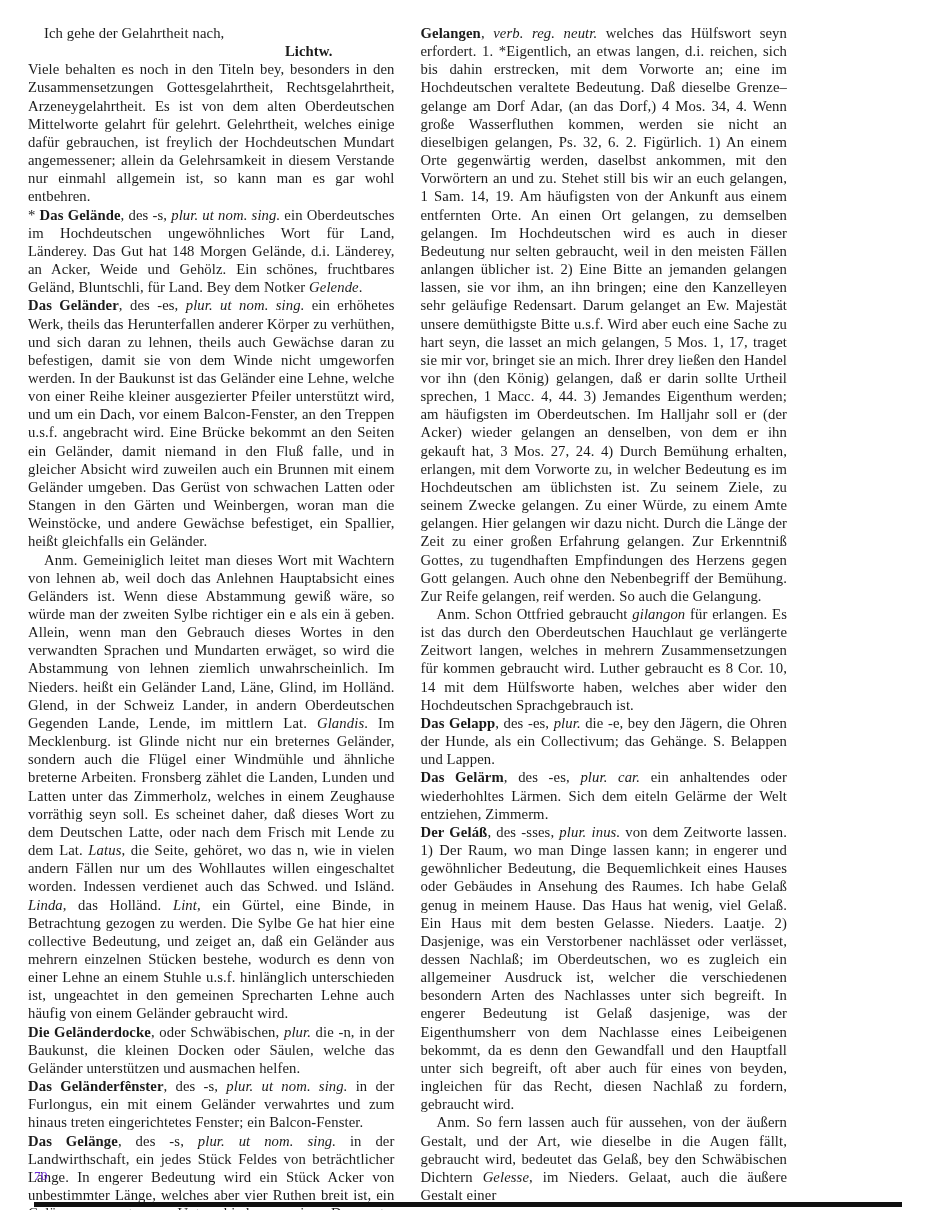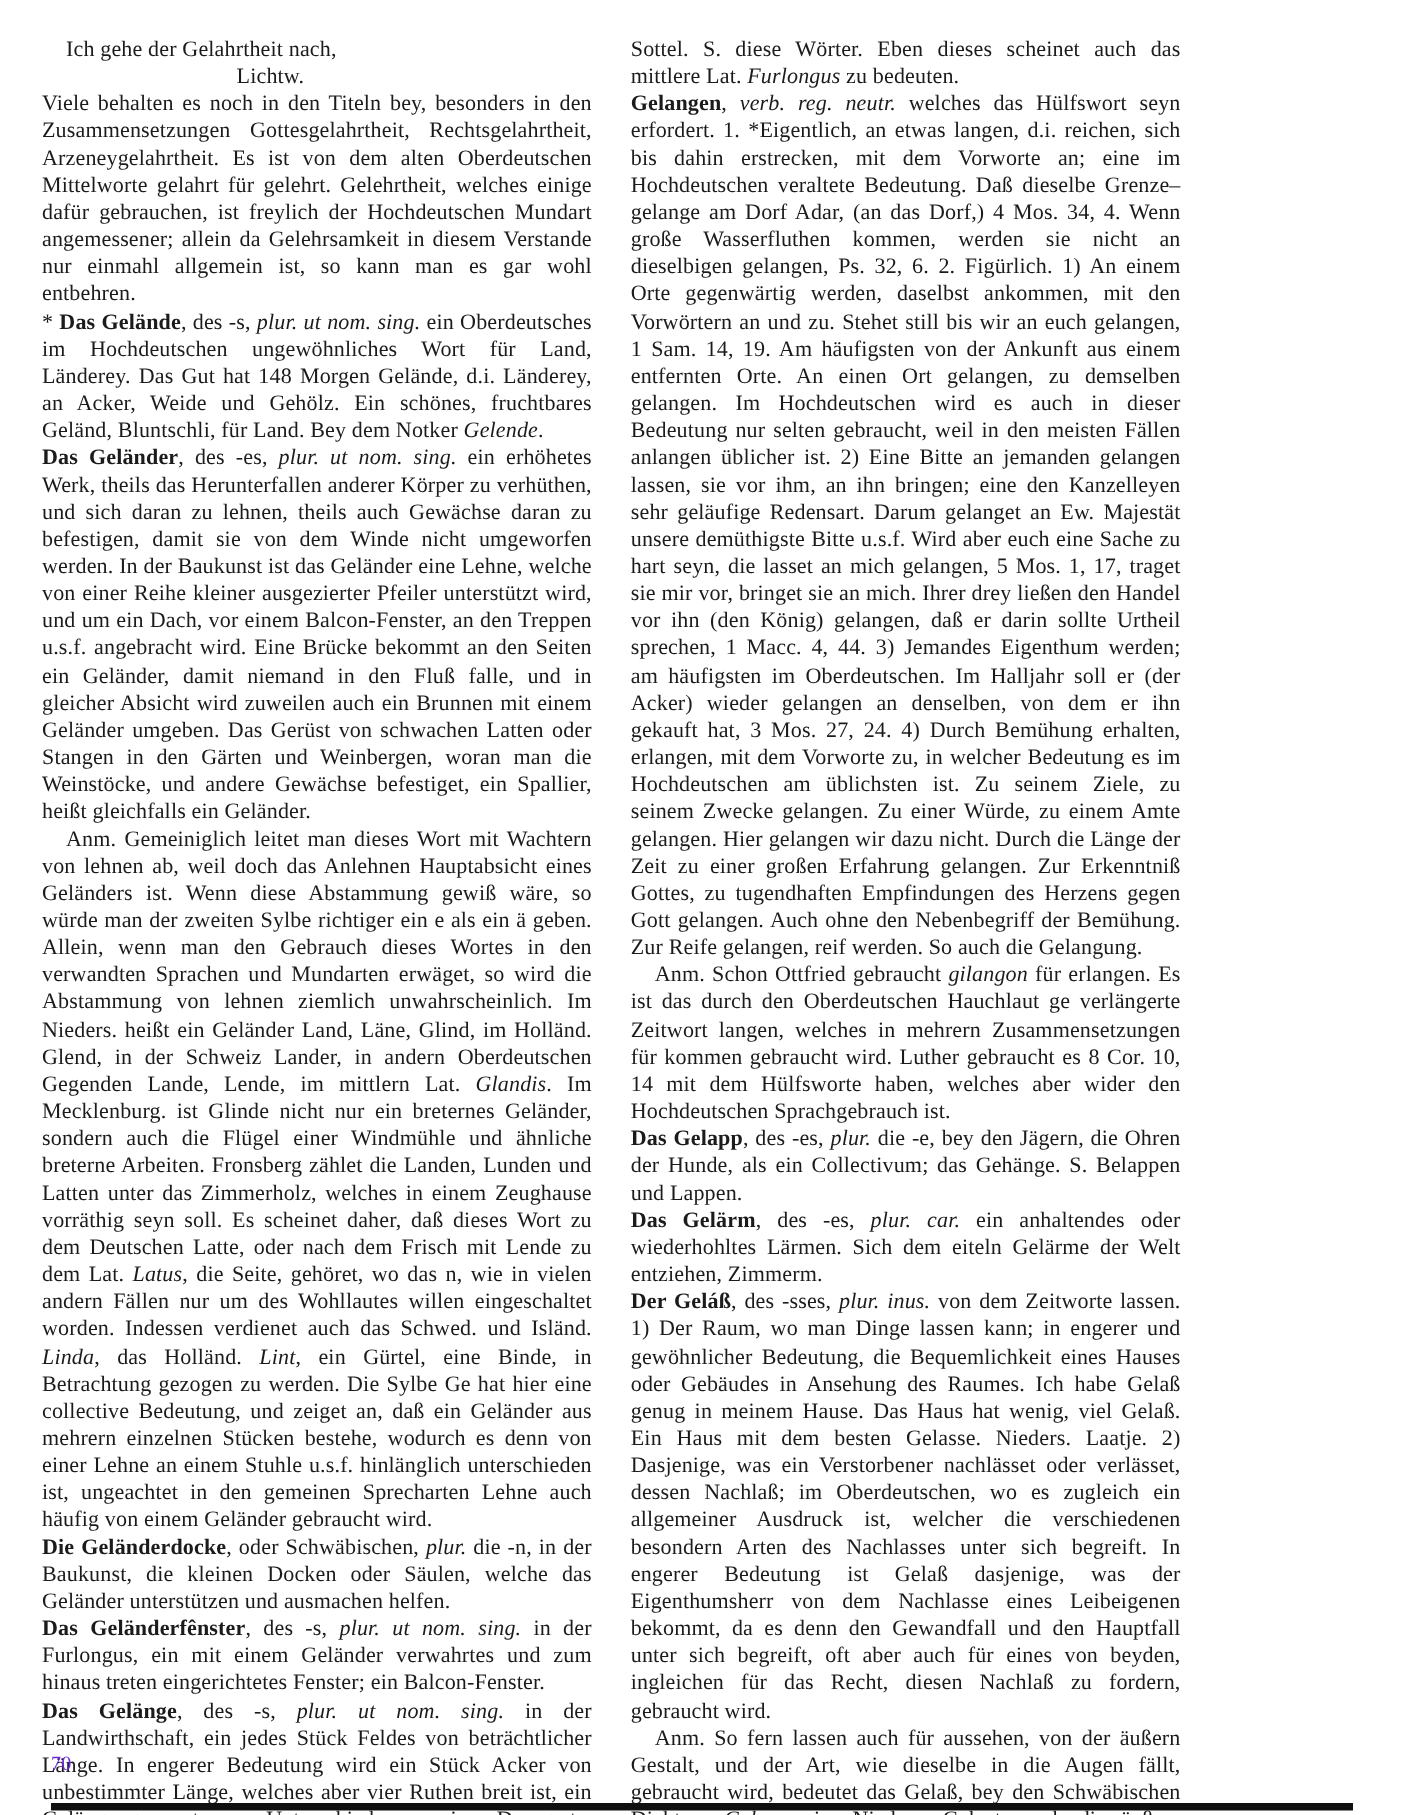--- a/index.html
+++ b/index.html
@@ -30,21 +30,21 @@
     font-size: 14.7px;
     line-height: 18.15px;
     text-align: justify;
     letter-spacing: 0.1px;
   }
   p.para {
     margin: 0;
     padding: 0;
   }
   p.para.quote   { text-align: left; text-indent: 16px; }
-  p.para.attrib  { text-align: center; padding-right: 62px; }
+  p.para.attrib  { text-align: right; padding-right: 62px; font-weight: bold; }
   p.para.indent  { text-indent: 16px; }
   .b { font-weight: bold; }
   .i { font-style: italic; }
   .page-number {
     position: absolute;
     left: 34px;
     top: 1168px;
     font-size: 13.5px;
     color: #6d28d9;
   }
@@ -67,21 +67,20 @@
         <p class="para attrib"><span>Lichtw.</span></p>
         <p class="para"><span>Viele behalten es noch in den Titeln bey, besonders in den Zusammensetzungen Gottesgelahrtheit, Rechtsgelahrtheit, Arzeneygelahrtheit. Es ist von dem alten Oberdeutschen Mittelworte gelahrt für gelehrt. Gelehrtheit, welches einige dafür gebrauchen, ist freylich der Hochdeutschen Mundart angemessener; allein da Gelehrsamkeit in diesem Verstande nur einmahl allgemein ist, so kann man es gar wohl entbehren.</span></p>
         <p class="para"><span>* </span><span class="b">Das Gelände</span><span>, des -s, </span><span class="i">plur. ut nom. sing.</span><span> ein Oberdeutsches im Hochdeutschen ungewöhnliches Wort für Land, Länderey. Das Gut hat 148 Morgen Gelände, d.i. Länderey, an Acker, Weide und Gehölz. Ein schönes, fruchtbares Geländ, Bluntschli, für Land. Bey dem Notker </span><span class="i">Gelende</span><span>.</span></p>
         <p class="para"><span class="b">Das Geländer</span><span>, des -es, </span><span class="i">plur. ut nom. sing.</span><span> ein erhöhetes Werk, theils das Herunterfallen anderer Körper zu verhüthen, und sich daran zu lehnen, theils auch Gewächse daran zu befestigen, damit sie von dem Winde nicht umgeworfen werden. In der Baukunst ist das Geländer eine Lehne, welche von einer Reihe kleiner ausgezierter Pfeiler unterstützt wird, und um ein Dach, vor einem Balcon-Fenster, an den Treppen u.s.f. angebracht wird. Eine Brücke bekommt an den Seiten ein Geländer, damit niemand in den Fluß falle, und in gleicher Absicht wird zuweilen auch ein Brunnen mit einem Geländer umgeben. Das Gerüst von schwachen Latten oder Stangen in den Gärten und Weinbergen, woran man die Weinstöcke, und andere Gewächse befestiget, ein Spallier, heißt gleichfalls ein Geländer.</span></p>
         <p class="para indent"><span>Anm. Gemeiniglich leitet man dieses Wort mit Wachtern von lehnen ab, weil doch das Anlehnen Hauptabsicht eines Geländers ist. Wenn diese Abstammung gewiß wäre, so würde man der zweiten Sylbe richtiger ein e als ein ä geben. Allein, wenn man den Gebrauch dieses Wortes in den verwandten Sprachen und Mundarten erwäget, so wird die Abstammung von lehnen ziemlich unwahrscheinlich. Im Nieders. heißt ein Geländer Land, Läne, Glind, im Holländ. Glend, in der Schweiz Lander, in andern Oberdeutschen Gegenden Lande, Lende, im mittlern Lat. </span><span class="i">Glandis</span><span>. Im Mecklenburg. ist Glinde nicht nur ein breternes Geländer, sondern auch die Flügel einer Windmühle und ähnliche breterne Arbeiten. Fronsberg zählet die Landen, Lunden und Latten unter das Zimmerholz, welches in einem Zeughause vorräthig seyn soll. Es scheinet daher, daß dieses Wort zu dem Deutschen Latte, oder nach dem Frisch mit Lende zu dem Lat. </span><span class="i">Latus</span><span>, die Seite, gehöret, wo das n, wie in vielen andern Fällen nur um des Wohllautes willen eingeschaltet worden. Indessen verdienet auch das Schwed. und Isländ. </span><span class="i">Linda</span><span>, das Holländ. </span><span class="i">Lint</span><span>, ein Gürtel, eine Binde, in Betrachtung gezogen zu werden. Die Sylbe Ge hat hier eine collective Bedeutung, und zeiget an, daß ein Geländer aus mehrern einzelnen Stücken bestehe, wodurch es denn von einer Lehne an einem Stuhle u.s.f. hinlänglich unterschieden ist, ungeachtet in den gemeinen Sprecharten Lehne auch häufig von einem Geländer gebraucht wird.</span></p>
         <p class="para"><span class="b">Die Geländerdocke</span><span>, oder Schwäbischen, </span><span class="i">plur.</span><span> die -n, in der Baukunst, die kleinen Docken oder Säulen, welche das Geländer unterstützen und ausmachen helfen.</span></p>
         <p class="para"><span class="b">Das Geländerfênster</span><span>, des -s, </span><span class="i">plur. ut nom. sing.</span><span> in der Furlongus, ein mit einem Geländer verwahrtes und zum hinaus treten eingerichtetes Fenster; ein Balcon-Fenster.</span></p>
         <p class="para"><span class="b">Das Gelänge</span><span>, des -s, </span><span class="i">plur. ut nom. sing.</span><span> in der Landwirthschaft, ein jedes Stück Feldes von beträchtlicher Länge. In engerer Bedeutung wird ein Stück Acker von unbestimmter Länge, welches aber vier Ruthen breit ist, ein Gelänge genannt; zum Unterschiede von einer Dreygerte, einem Strichel, und einem</span></p>
       </div>
     <div class="col" id="col-right">
-        <p class="para"><span>Sottel. S. diese Wörter. Eben dieses scheinet auch das mittlere Lat. </span><span class="i">Furlongus</span><span> zu bedeuten.</span></p>
         <p class="para"><span class="b">Gelangen</span><span>, </span><span class="i">verb. reg. neutr.</span><span> welches das Hülfswort seyn erfordert. 1. *Eigentlich, an etwas langen, d.i. reichen, sich bis dahin erstrecken, mit dem Vorworte an; eine im Hochdeutschen veraltete Bedeutung. Daß dieselbe Grenze– gelange am Dorf Adar, (an das Dorf,) 4 Mos. 34, 4. Wenn große Wasserfluthen kommen, werden sie nicht an dieselbigen gelangen, Ps. 32, 6. 2. Figürlich. 1) An einem Orte gegenwärtig werden, daselbst ankommen, mit den Vorwörtern an und zu. Stehet still bis wir an euch gelangen, 1 Sam. 14, 19. Am häufigsten von der Ankunft aus einem entfernten Orte. An einen Ort gelangen, zu demselben gelangen. Im Hochdeutschen wird es auch in dieser Bedeutung nur selten gebraucht, weil in den meisten Fällen anlangen üblicher ist. 2) Eine Bitte an jemanden gelangen lassen, sie vor ihm, an ihn bringen; eine den Kanzelleyen sehr geläufige Redensart. Darum gelanget an Ew. Majestät unsere demüthigste Bitte u.s.f. Wird aber euch eine Sache zu hart seyn, die lasset an mich gelangen, 5 Mos. 1, 17, traget sie mir vor, bringet sie an mich. Ihrer drey ließen den Handel vor ihn (den König) gelangen, daß er darin sollte Urtheil sprechen, 1 Macc. 4, 44. 3) Jemandes Eigenthum werden; am häufigsten im Oberdeutschen. Im Halljahr soll er (der Acker) wieder gelangen an denselben, von dem er ihn gekauft hat, 3 Mos. 27, 24. 4) Durch Bemühung erhalten, erlangen, mit dem Vorworte zu, in welcher Bedeutung es im Hochdeutschen am üblichsten ist. Zu seinem Ziele, zu seinem Zwecke gelangen. Zu einer Würde, zu einem Amte gelangen. Hier gelangen wir dazu nicht. Durch die Länge der Zeit zu einer großen Erfahrung gelangen. Zur Erkenntniß Gottes, zu tugendhaften Empfindungen des Herzens gegen Gott gelangen. Auch ohne den Nebenbegriff der Bemühung. Zur Reife gelangen, reif werden. So auch die Gelangung.</span></p>
         <p class="para indent"><span>Anm. Schon Ottfried gebraucht </span><span class="i">gilangon</span><span> für erlangen. Es ist das durch den Oberdeutschen Hauchlaut ge verlängerte Zeitwort langen, welches in mehrern Zusammensetzungen für kommen gebraucht wird. Luther gebraucht es 8 Cor. 10, 14 mit dem Hülfsworte haben, welches aber wider den Hochdeutschen Sprachgebrauch ist.</span></p>
         <p class="para"><span class="b">Das Gelapp</span><span>, des -es, </span><span class="i">plur.</span><span> die -e, bey den Jägern, die Ohren der Hunde, als ein Collectivum; das Gehänge. S. Belappen und Lappen.</span></p>
         <p class="para"><span class="b">Das Gelärm</span><span>, des -es, </span><span class="i">plur. car.</span><span> ein anhaltendes oder wiederhohltes Lärmen. Sich dem eiteln Gelärme der Welt entziehen, Zimmerm.</span></p>
         <p class="para"><span class="b">Der Geláß</span><span>, des -sses, </span><span class="i">plur. inus.</span><span> von dem Zeitworte lassen. 1) Der Raum, wo man Dinge lassen kann; in engerer und gewöhnlicher Bedeutung, die Bequemlichkeit eines Hauses oder Gebäudes in Ansehung des Raumes. Ich habe Gelaß genug in meinem Hause. Das Haus hat wenig, viel Gelaß. Ein Haus mit dem besten Gelasse. Nieders. Laatje. 2) Dasjenige, was ein Verstorbener nachlässet oder verlässet, dessen Nachlaß; im Oberdeutschen, wo es zugleich ein allgemeiner Ausdruck ist, welcher die verschiedenen besondern Arten des Nachlasses unter sich begreift. In engerer Bedeutung ist Gelaß dasjenige, was der Eigenthumsherr von dem Nachlasse eines Leibeigenen bekommt, da es denn den Gewandfall und den Hauptfall unter sich begreift, oft aber auch für eines von beyden, ingleichen für das Recht, diesen Nachlaß zu fordern, gebraucht wird.</span></p>
         <p class="para indent"><span>Anm. So fern lassen auch für aussehen, von der äußern Gestalt, und der Art, wie dieselbe in die Augen fällt, gebraucht wird, bedeutet das Gelaß, bey den Schwäbischen Dichtern </span><span class="i">Gelesse</span><span>, im Nieders. Gelaat, auch die äußere Gestalt einer</span></p>
       </div>
   </div>
   <div class="page-number">70</div>
   <div class="bottom-rule"></div>

